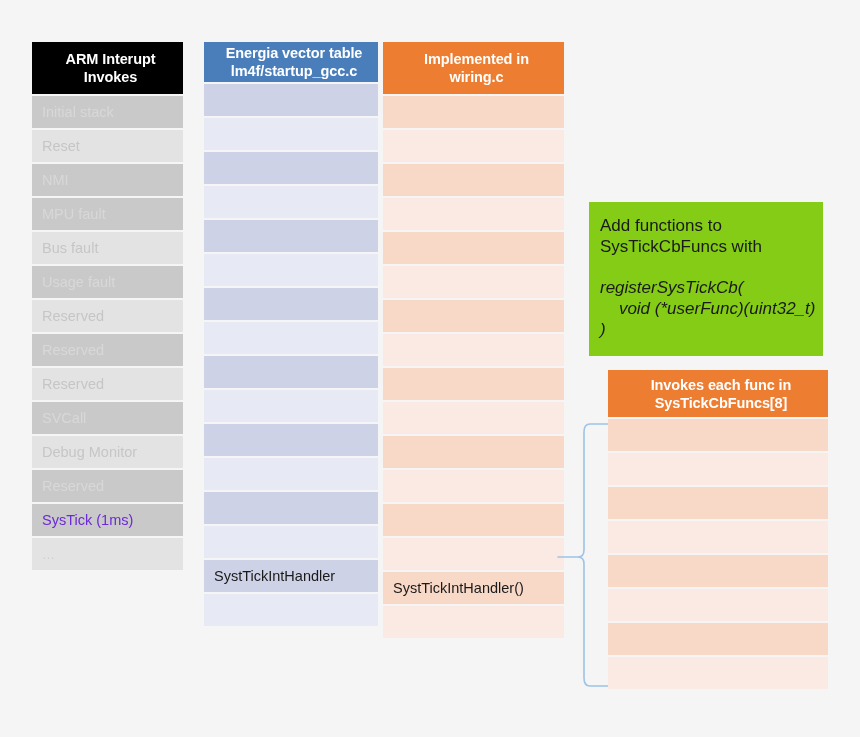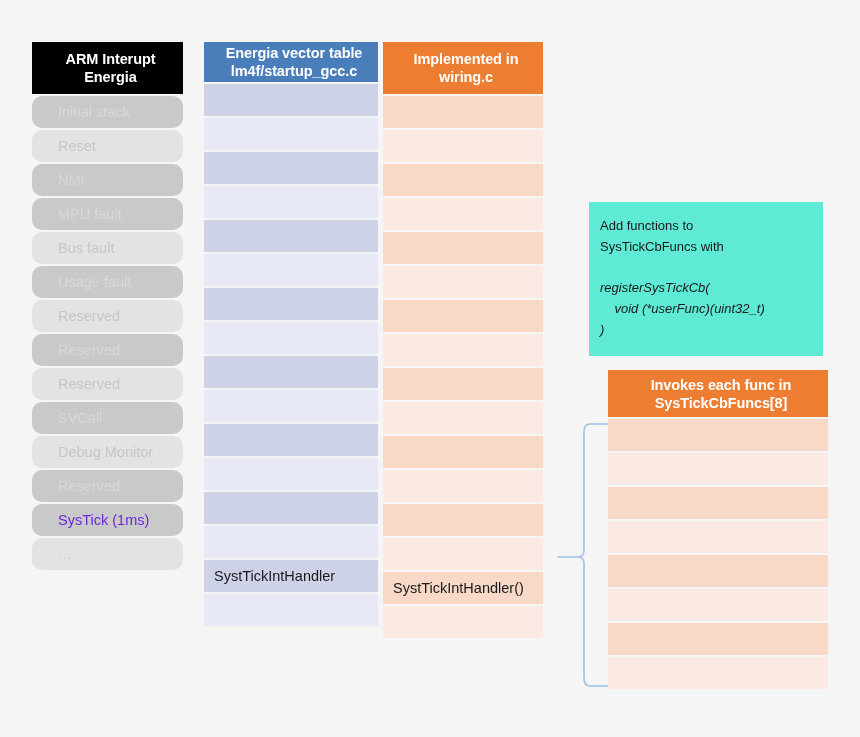--- a/index.html
+++ b/index.html
@@ -57,22 +57,21 @@
   
   #col-arm { left: 32px; top: 42px; width: 151px; }
   #col-arm .col-header {
     height: 52px;
     background: #000000;
     margin-bottom: 2px;
   }
   #col-arm .row {
     height: 32px;
     margin-bottom: 2px;
-    padding-left: 26px;
-    border-radius: 10px;
+    padding-left: 10px;
   }
   #col-arm .row.dark  { background: #c9c9c9; color: #d8d8d8; }
   #col-arm .row.light { background: #e3e3e3; color: #c6c6c6; }
   #col-arm .row.active {
     background: #c9c9c9;
     color: #6d28d9;
   }
   #col-arm .row.ellipsis {
     color: #cfcfcf;
     font-size: 13px;
@@ -89,21 +88,21 @@
   #col-energia .row {
     height: 32px;
     margin-bottom: 2px;
     padding-left: 10px;
     color: #1a1a1a;
   }
   #col-energia .row.dark  { background: #ced2e7; }
   #col-energia .row.light { background: #e7eaf4; }
 
   
-  #col-wiring { left: 383px; top: 42px; width: 160px; }
+  #col-wiring { left: 383px; top: 42px; width: 181px; }
   #col-wiring .col-header {
     height: 52px;
     background: #ed7d31;
     margin-bottom: 2px;
   }
   #col-wiring .row {
     height: 32px;
     margin-bottom: 2px;
     padding-left: 10px;
     color: #1a1a1a;
@@ -126,25 +125,25 @@
   #col-cb .row.dark  { background: #f8d8c7; }
   #col-cb .row.light { background: #fbeae3; }
 
   
   #note-box {
     position: absolute;
     left: 589px;
     top: 202px;
     width: 234px;
     height: 154px;
-    background: #5eead4;
+    background: #84cc16;
     box-sizing: border-box;
     padding: 13px 10px 10px 11px;
     color: #1a1a1a;
-    font-size: 13px;
+    font-size: 17px;
     line-height: 21px;
   }
   #note-box .note-plain { white-space: pre-line; }
   #note-box .note-code {
     font-style: italic;
     margin-top: 20px;
     white-space: pre;
     line-height: 21px;
   }
 
@@ -159,21 +158,21 @@
   }
 </style>
 </head>
 <body>
 
 <div class="stage">
 
   <div class="col" id="col-arm">
     <div class="col-header">
       <span>ARM Interupt</span>
-      <span>Energia</span>
+      <span>Invokes</span>
     </div>
     <div class="rows">
       <div class="row dark">
           <span>Initial stack</span>
         </div>
       <div class="row light">
           <span>Reset</span>
         </div>
       <div class="row dark">
           <span>NMI</span>

